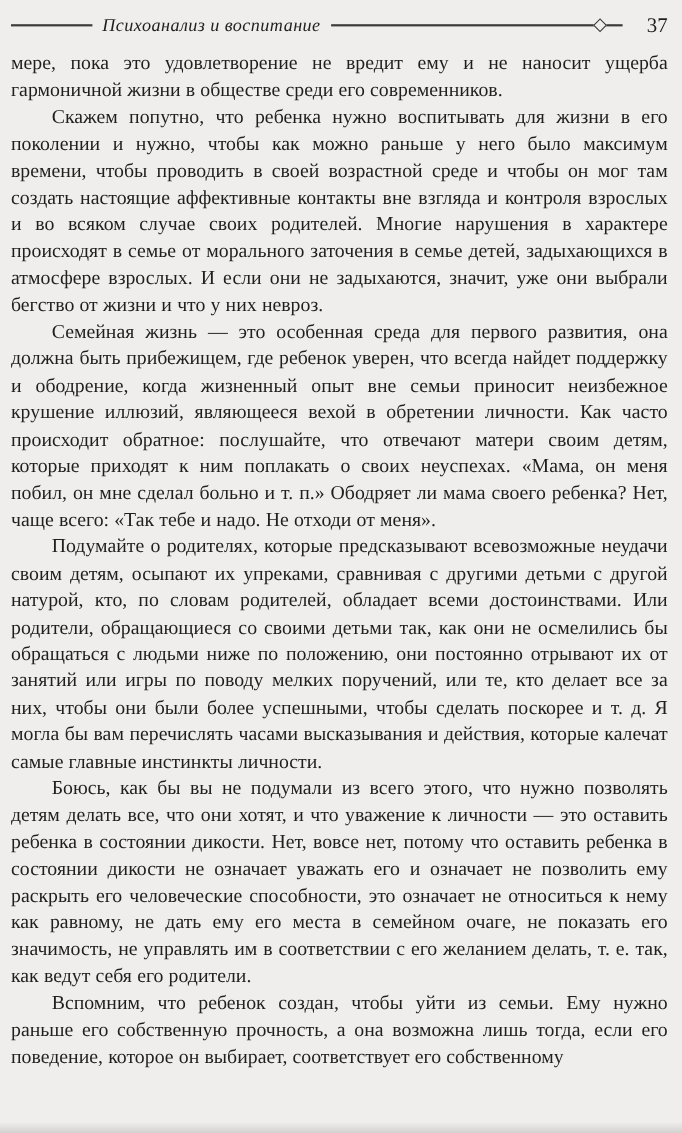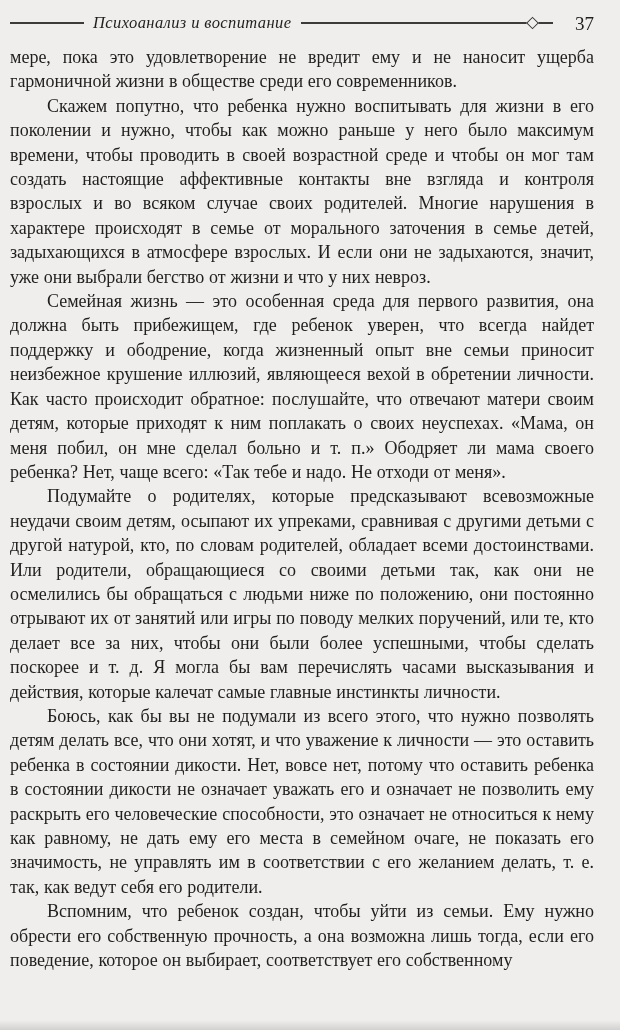--- a/index.html
+++ b/index.html
@@ -13,21 +13,21 @@
     background: #dddcda;
   }
   .page {
     width: 620px;
     height: 1030px;
     box-sizing: border-box;
     margin: 0 auto;
     background: var(--page-background, #efeeec);
     color: var(--ink, #201f1d);
     font-family: "Liberation Serif", "DejaVu Serif", serif;
-    padding: 10px 26px 6px 10px;
+    padding: 10px 13px 6px 10px;
     overflow: hidden;
     position: relative;
   }
   
   .page::after {
     content: "";
     position: absolute;
     left: 0; right: 0; bottom: 0;
     height: 10px;
     background: linear-gradient(to bottom, rgba(0,0,0,0), rgba(0,0,0,0.12));
@@ -110,16 +110,16 @@
     </span>
     <span class="page-number">37</span>
   </header>
 
   <main class="body-text">
     <p class="no-indent">мере, пока это удовлетворение не вредит ему и не наносит ущерба гармоничной жизни в обществе среди его современников.</p>
     <p class="indent">Скажем попутно, что ребенка нужно воспитывать для жизни в его поколении и нужно, чтобы как можно раньше у него было максимум времени, чтобы проводить в своей возрастной среде и чтобы он мог там создать настоящие аффективные контакты вне взгляда и контроля взрослых и во всяком случае своих родителей. Многие нарушения в характере происходят в семье от морального заточения в семье детей, задыхающихся в атмосфере взрослых. И если они не задыхаются, значит, уже они выбрали бегство от жизни и что у них невроз.</p>
     <p class="indent">Семейная жизнь — это особенная среда для первого развития, она должна быть прибежищем, где ребенок уверен, что всегда найдет поддержку и ободрение, когда жизненный опыт вне семьи приносит неизбежное крушение иллюзий, являющееся вехой в обретении личности. Как часто происходит обратное: послушайте, что отвечают матери своим детям, которые приходят к ним поплакать о своих неуспехах. «Мама, он меня побил, он мне сделал больно и т. п.» Ободряет ли мама своего ребенка? Нет, чаще всего: «Так тебе и надо. Не отходи от меня».</p>
     <p class="indent">Подумайте о родителях, которые предсказывают всевозможные неудачи своим детям, осыпают их упреками, сравнивая с другими детьми с другой натурой, кто, по словам родителей, обладает всеми достоинствами. Или родители, обращающиеся со своими детьми так, как они не осмелились бы обращаться с людьми ниже по положению, они постоянно отрывают их от занятий или игры по поводу мелких поручений, или те, кто делает все за них, чтобы они были более успешными, чтобы сделать поскорее и т. д. Я могла бы вам перечислять часами высказывания и действия, которые калечат самые главные инстинкты личности.</p>
     <p class="indent">Боюсь, как бы вы не подумали из всего этого, что нужно позволять детям делать все, что они хотят, и что уважение к личности — это оставить ребенка в состоянии дикости. Нет, вовсе нет, потому что оставить ребенка в состоянии дикости не означает уважать его и означает не позволить ему раскрыть его человеческие способности, это означает не относиться к нему как равному, не дать ему его места в семейном очаге, не показать его значимость, не управлять им в соответствии с его желанием делать, т. е. так, как ведут себя его родители.</p>
-    <p class="indent">Вспомним, что ребенок создан, чтобы уйти из семьи. Ему нужно обрести его собственную прочность, а она возможна лишь тогда, если его поведение, которое он выбирает, соответствует его собственному</p>
+    <p class="indent">Вспомним, что ребенок создан, чтобы уйти из семьи. Ему нужно раньше его собственную прочность, а она возможна лишь тогда, если его поведение, которое он выбирает, соответствует его собственному</p>
   </main>
 
 </div>
 
 </body></html>

